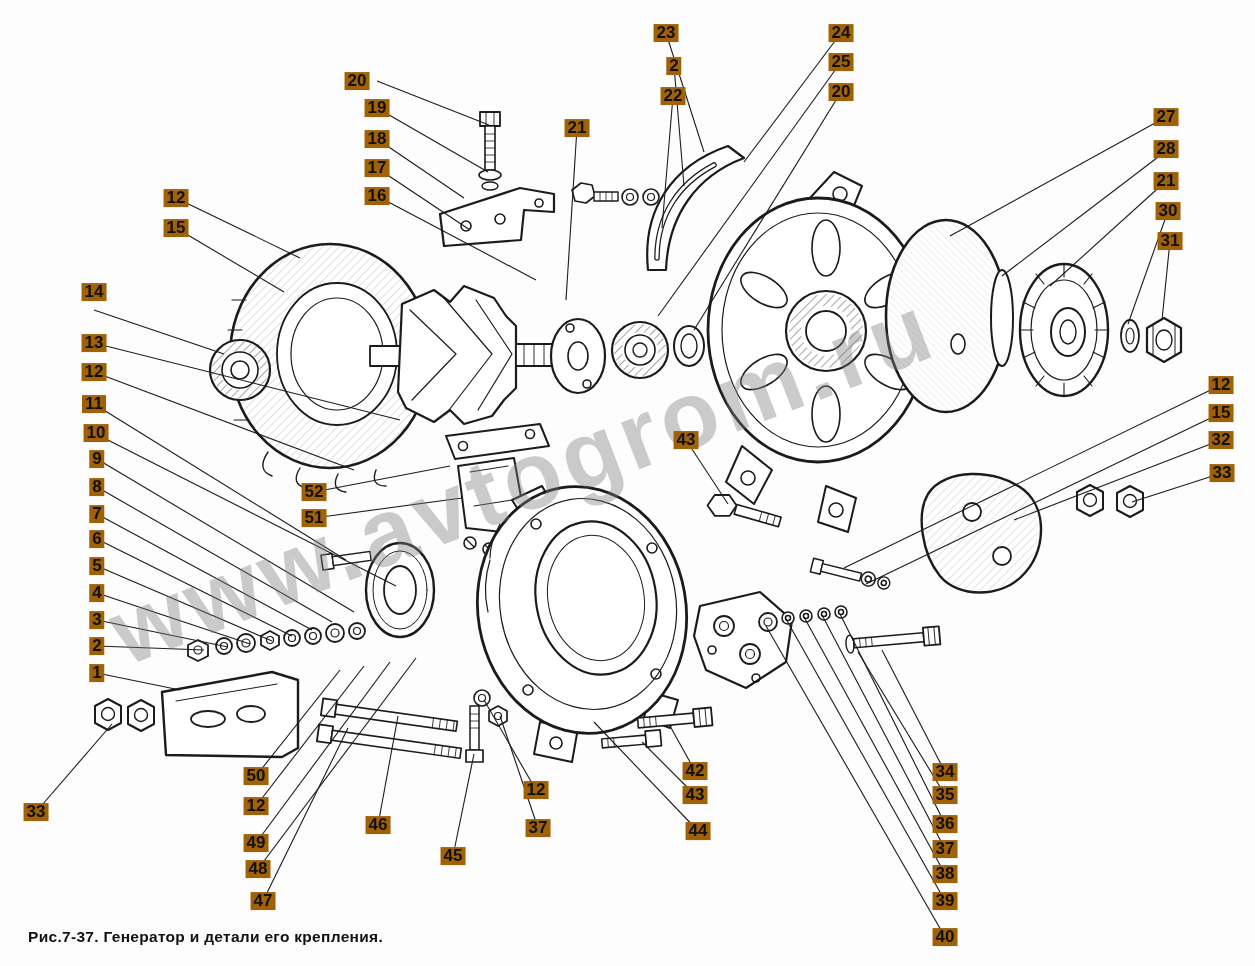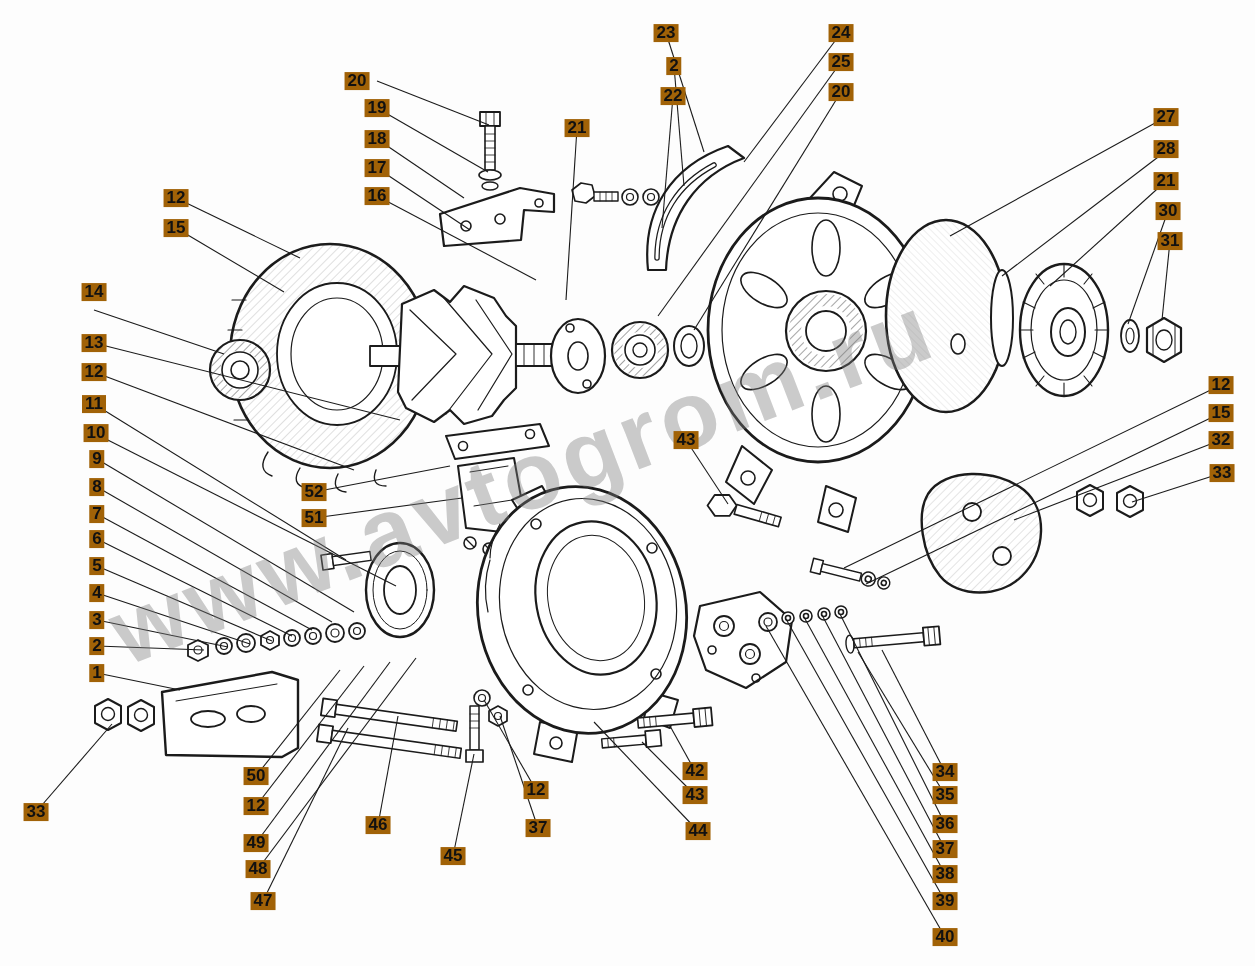--- a/index.html
+++ b/index.html
@@ -479,13 +479,14 @@
       <div class="callout" style="left: 695px; top: 795px;">43</div>
       <div class="callout" style="left: 945px; top: 772px; text-align: center;">34</div>
       <div class="callout" style="left: 945px; top: 795px;">35</div>
       <div class="callout" style="left: 945px; top: 824px;">36</div>
       <div class="callout" style="left: 945px; top: 849px;">37</div>
       <div class="callout" style="left: 945px; top: 874px;">38</div>
       <div class="callout" style="left: 945px; top: 901px;">39</div>
       <div class="callout" style="left: 945px; top: 937px;">40</div>
     </div>
 
+  <div class="caption">Рис.7-37.  Генератор  и  детали  его  крепления.</div>
 </div>
 
 </body></html>

